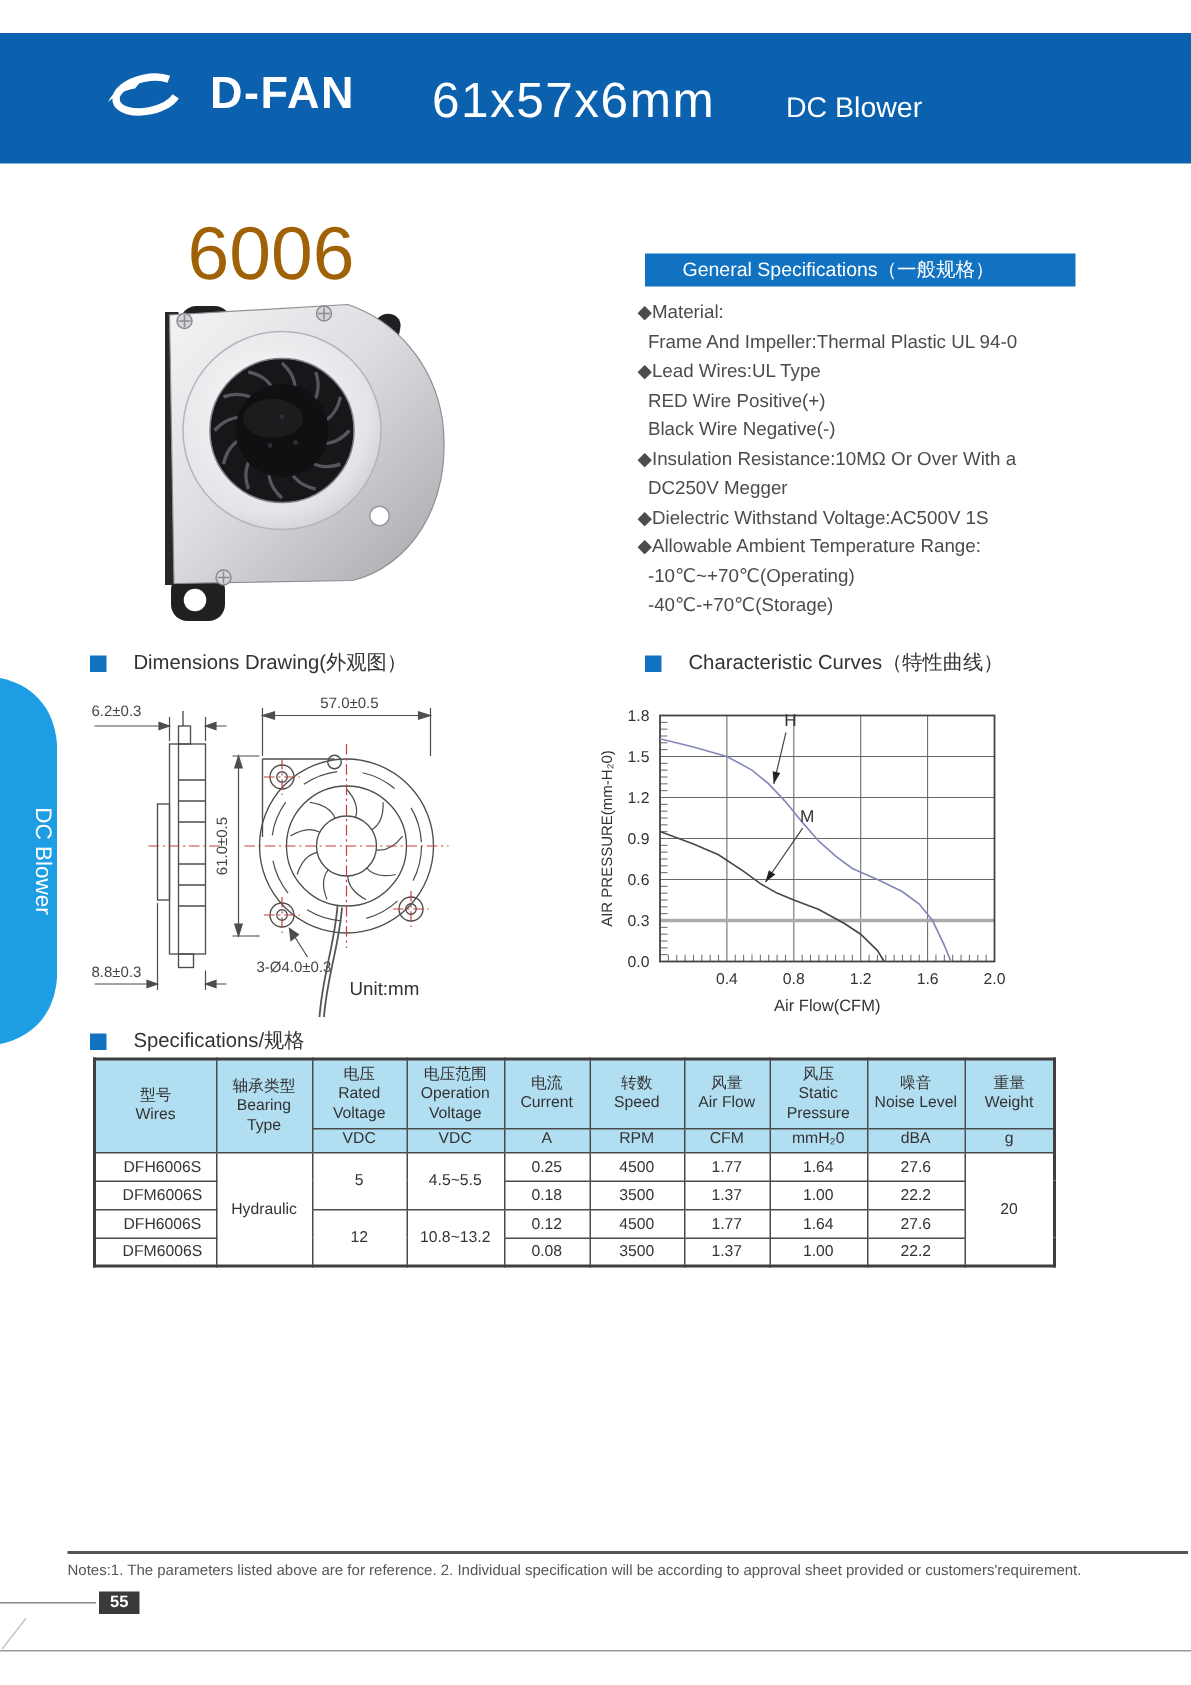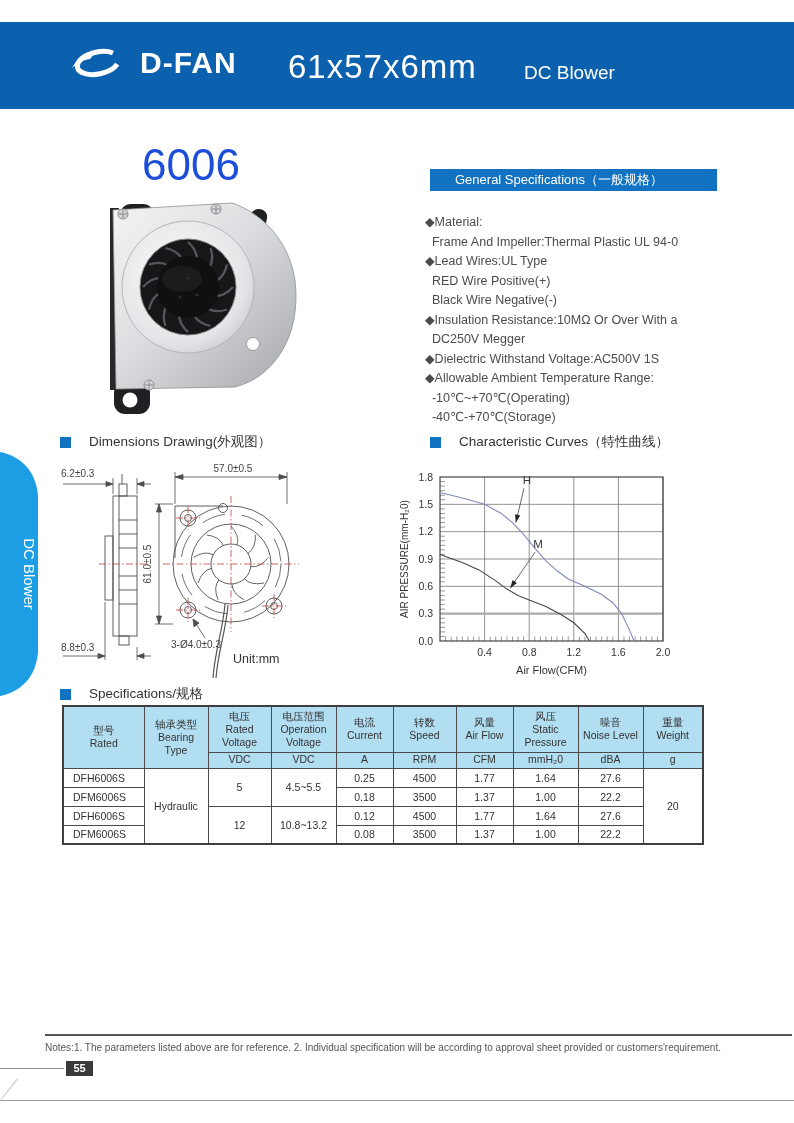--- a/index.html
+++ b/index.html
@@ -9,47 +9,47 @@
   }
   
   .header-band{position:absolute;left:0;top:22px;width:794px;height:87px;background:#0b61ae;}
   .brand{position:absolute;left:70px;top:24px;display:flex;align-items:center;gap:6px;}
   .brand-name{color:#fff;font-size:30px;font-weight:bold;letter-spacing:1px;margin-left:12px;}
   .product-size{position:absolute;left:288px;top:26px;color:#fff;font-size:33px;letter-spacing:1px;}
   .product-type{position:absolute;left:524px;top:40px;color:#fff;font-size:19px;}
   
   .side-tab{position:absolute;left:0;top:448px;width:42px;height:252px;}
   
-  .model-number{position:absolute;left:142px;top:140px;font-size:44px;color:#1d4ed8;}
+  .model-number{position:absolute;left:125px;top:140px;font-size:50px;color:#a16207;}
   .fan-photo{position:absolute;left:92px;top:198px;}
   
   .gs-bar{position:absolute;left:430px;top:169px;width:262px;height:22px;background:#1272c2;
           color:#fff;font-size:13px;line-height:22px;padding-left:25px;}
-  .gs-list{position:absolute;left:425px;top:213px;width:360px;font-size:12.5px;color:#4c4c4c;}
+  .gs-list{position:absolute;left:425px;top:199px;width:360px;font-size:12.5px;color:#4c4c4c;}
   .gs-line{height:19.5px;line-height:19.5px;white-space:pre;}
   
   .sect{position:absolute;font-size:13.5px;color:#333;display:flex;align-items:center;gap:18px;}
   .sq{width:11px;height:11px;background:#1272c2;display:inline-block;}
   .sect-dims{left:60px;top:433px;}
   .sect-curves{left:430px;top:433px;}
   .sect-specs{left:60px;top:685px;}
   
   .drawing{position:absolute;left:55px;top:460px;}
   .chart{position:absolute;left:398px;top:462px;}
   
   table.spec{position:absolute;left:62px;top:705px;border-collapse:collapse;table-layout:fixed;
              width:641px;font-size:10.5px;color:#333;}
   table.spec th,table.spec td{border:1px solid #4a4a4a;padding:0;}
   table.spec{border:2px solid #3f3f3f;}
   table.spec thead th{background:#b2def2;font-weight:normal;white-space:pre-line;line-height:1.25;}
   table.spec thead tr:first-child{height:46px;}
   table.spec thead tr:last-child{height:16px;}
   table.spec tbody tr{height:19px;}
   table.spec td{text-align:center;}
-  table.spec td.model-cell{text-align:left;padding-left:9px;}
+  table.spec td.model-cell{text-align:center;padding-left:9px;}
   
   .foot-rule{position:absolute;left:45px;top:1034px;width:747px;border-top:2px solid #555;}
   .notes{position:absolute;left:45px;top:1042px;font-size:10px;color:#555;}
   .page-badge{position:absolute;left:66px;top:1061px;width:27px;height:15px;background:#3a3a3a;
               color:#fff;font-size:11px;font-weight:bold;text-align:center;line-height:15px;}
   .badge-line{position:absolute;left:0;top:1068px;width:64px;border-top:1px solid #888;}
   .website{position:absolute;left:101px;top:1122px;font-size:13px;color:#555;}
   .bottom-rule{position:absolute;left:0;top:1100px;width:794px;border-top:1px solid #999;}
   .corner-fold{position:absolute;left:1px;top:1099px;width:26px;border-top:1px solid #c4c4c4;
                transform:rotate(-52deg);transform-origin:left top;}
@@ -377,21 +377,21 @@
       <col style="width:57px">
         <col style="width:63px">
         <col style="width:57px">
         <col style="width:65px">
       <col style="width:65px">
         <col style="width:60px">
     </colgroup>
     <thead>
       <tr>
         <th rowspan="2">型号
-Rated</th>
+Wires</th>
         <th rowspan="2">轴承类型
 Bearing
 Type</th>
         <th>电压
 Rated
 Voltage</th>
         <th>电压范围
 Operation
 Voltage</th>
         <th>电流

